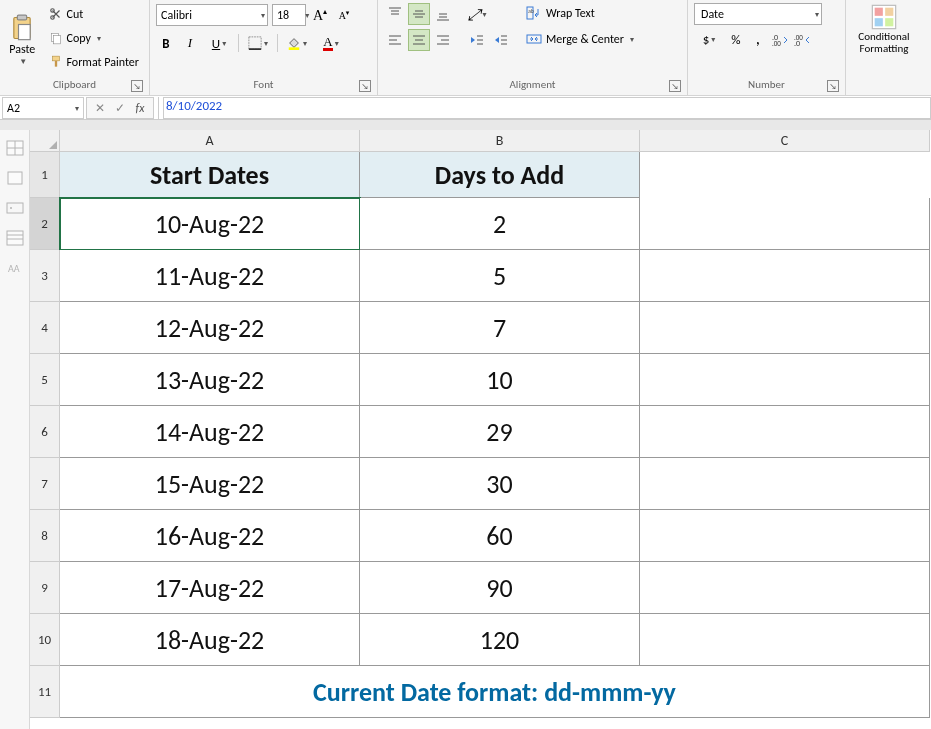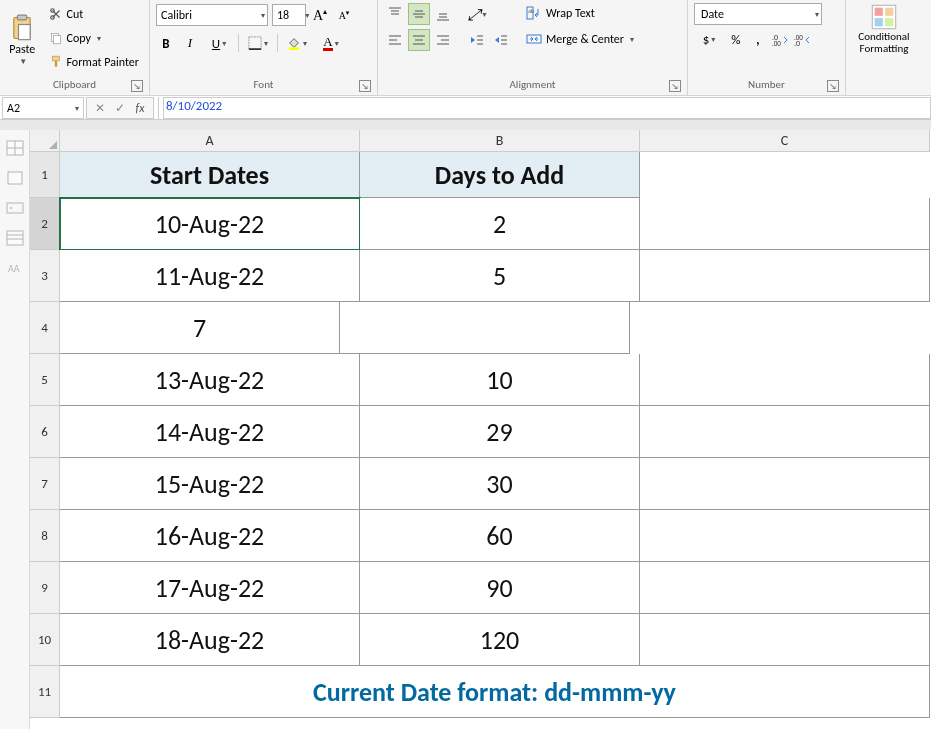--- a/index.html
+++ b/index.html
@@ -396,20 +396,21 @@
           <div class="cell C"></div>
         </div>
         <div class="rowflex drow">
           <div class="rh">3</div>
           <div class="cell A">11-Aug-22</div>
           <div class="cell B">5</div>
           <div class="cell C"></div>
         </div>
         <div class="rowflex drow">
           <div class="rh">4</div>
+          <div class="cell A">12-Aug-22</div>
           <div class="cell B">7</div>
           <div class="cell C"></div>
         </div>
         <div class="rowflex drow">
           <div class="rh">5</div>
           <div class="cell A">13-Aug-22</div>
           <div class="cell B">10</div>
           <div class="cell C"></div>
         </div>
         <div class="rowflex drow">

